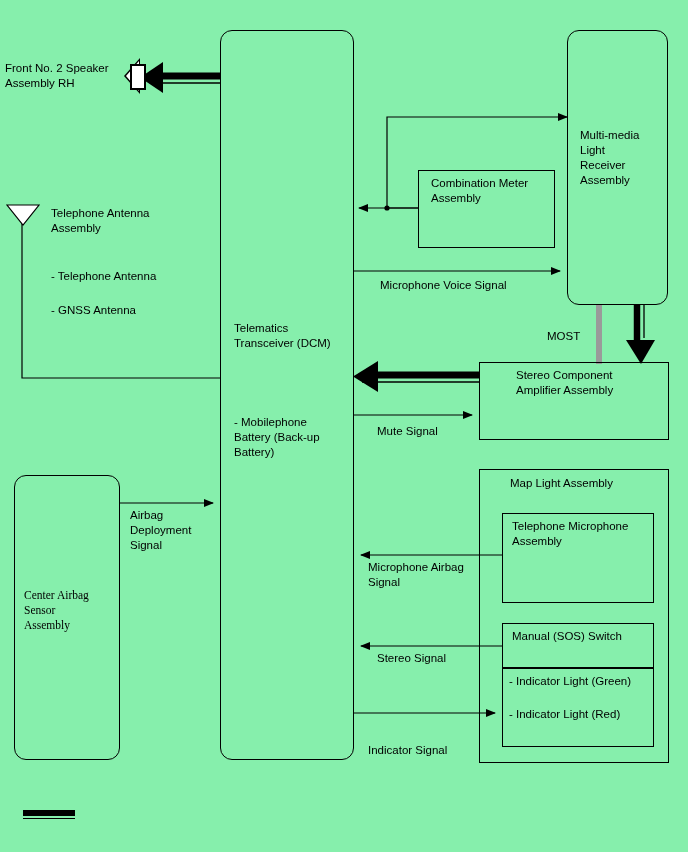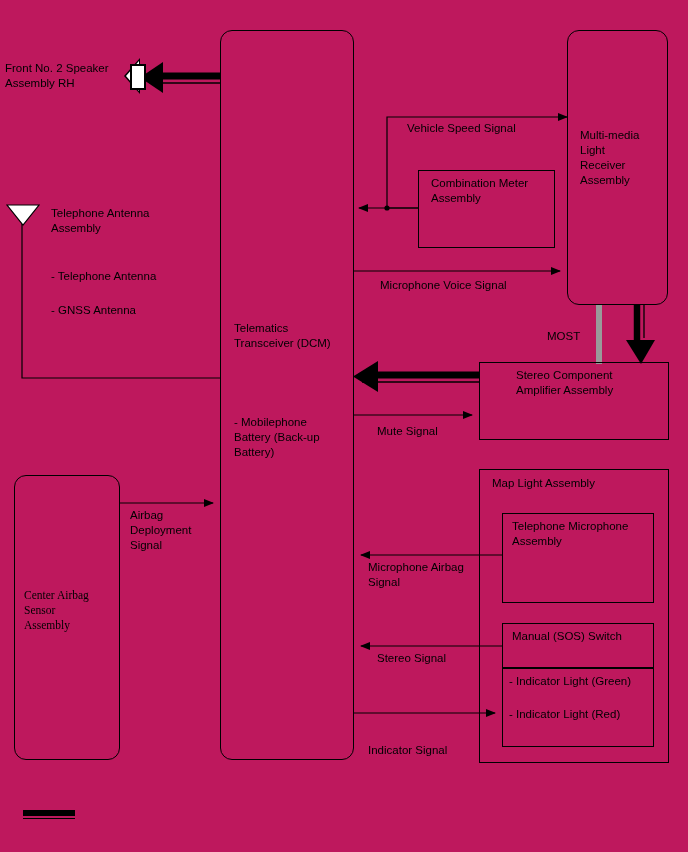--- a/index.html
+++ b/index.html
@@ -4,21 +4,21 @@
 <style>
   html, body {
     margin: 0;
     padding: 0;
     background: #ffffff;
   }
   #canvas {
     position: relative;
     width: 688px;
     height: 852px;
-    background: #be185d;
+    background: #86efac;
     font-family: "Liberation Sans", sans-serif;
     font-size: 11.5px;
     color: #000000;
     overflow: hidden;
   }
   #wires {
     position: absolute;
     left: 0;
     top: 0;
     width: 688px;
@@ -185,34 +185,33 @@
   <div class="box" style="left:479px; top:362px; width:190px; height:78px;"></div>
   <div class="box-label" style="left:516px; top:368px; width:160px;">Stereo Component
 Amplifier Assembly</div>
 
   <div class="box rounded" style="left:14px; top:475px; width:106px; height:285px;"></div>
   <div class="box-label" style="left:24px; top:588px; width:96px;font-family:Liberation Serif, serif;">Center Airbag
 Sensor
 Assembly</div>
 
   <div class="box" style="left:479px; top:469px; width:190px; height:294px;"></div>
-  <div class="box-label" style="left:492px; top:476px; width:160px;">Map Light Assembly</div>
+  <div class="box-label" style="left:510px; top:476px; width:160px;">Map Light Assembly</div>
 
   <div class="box" style="left:502px; top:513px; width:152px; height:90px;"></div>
   <div class="box-label" style="left:512px; top:519px; width:145px;">Telephone Microphone
 Assembly</div>
 
   <div class="box" style="left:502px; top:623px; width:152px; height:45px;"></div>
   <div class="box-label" style="left:512px; top:629px; width:145px;">Manual (SOS) Switch</div>
 
   <div class="box" style="left:502px; top:668px; width:152px; height:79px;"></div>
   <div class="box-label" style="left:509px; top:674px; width:150px;">- Indicator Light (Green)</div>
   <div class="box-label" style="left:509px; top:707px; width:150px;">- Indicator Light (Red)</div>
 
-  <div class="free-label" style="left:407px; top:121px; width:180px;">Vehicle Speed Signal</div>
 
   <div class="free-label" style="left:380px; top:278px; width:200px;">Microphone Voice Signal</div>
 
   <div class="free-label" style="left:547px; top:329px; width:60px;">MOST</div>
 
   <div class="free-label" style="left:377px; top:424px; width:130px;">Mute Signal</div>
 
   <div class="free-label" style="left:130px; top:508px; width:92px;">Airbag
 Deployment
 Signal</div>

